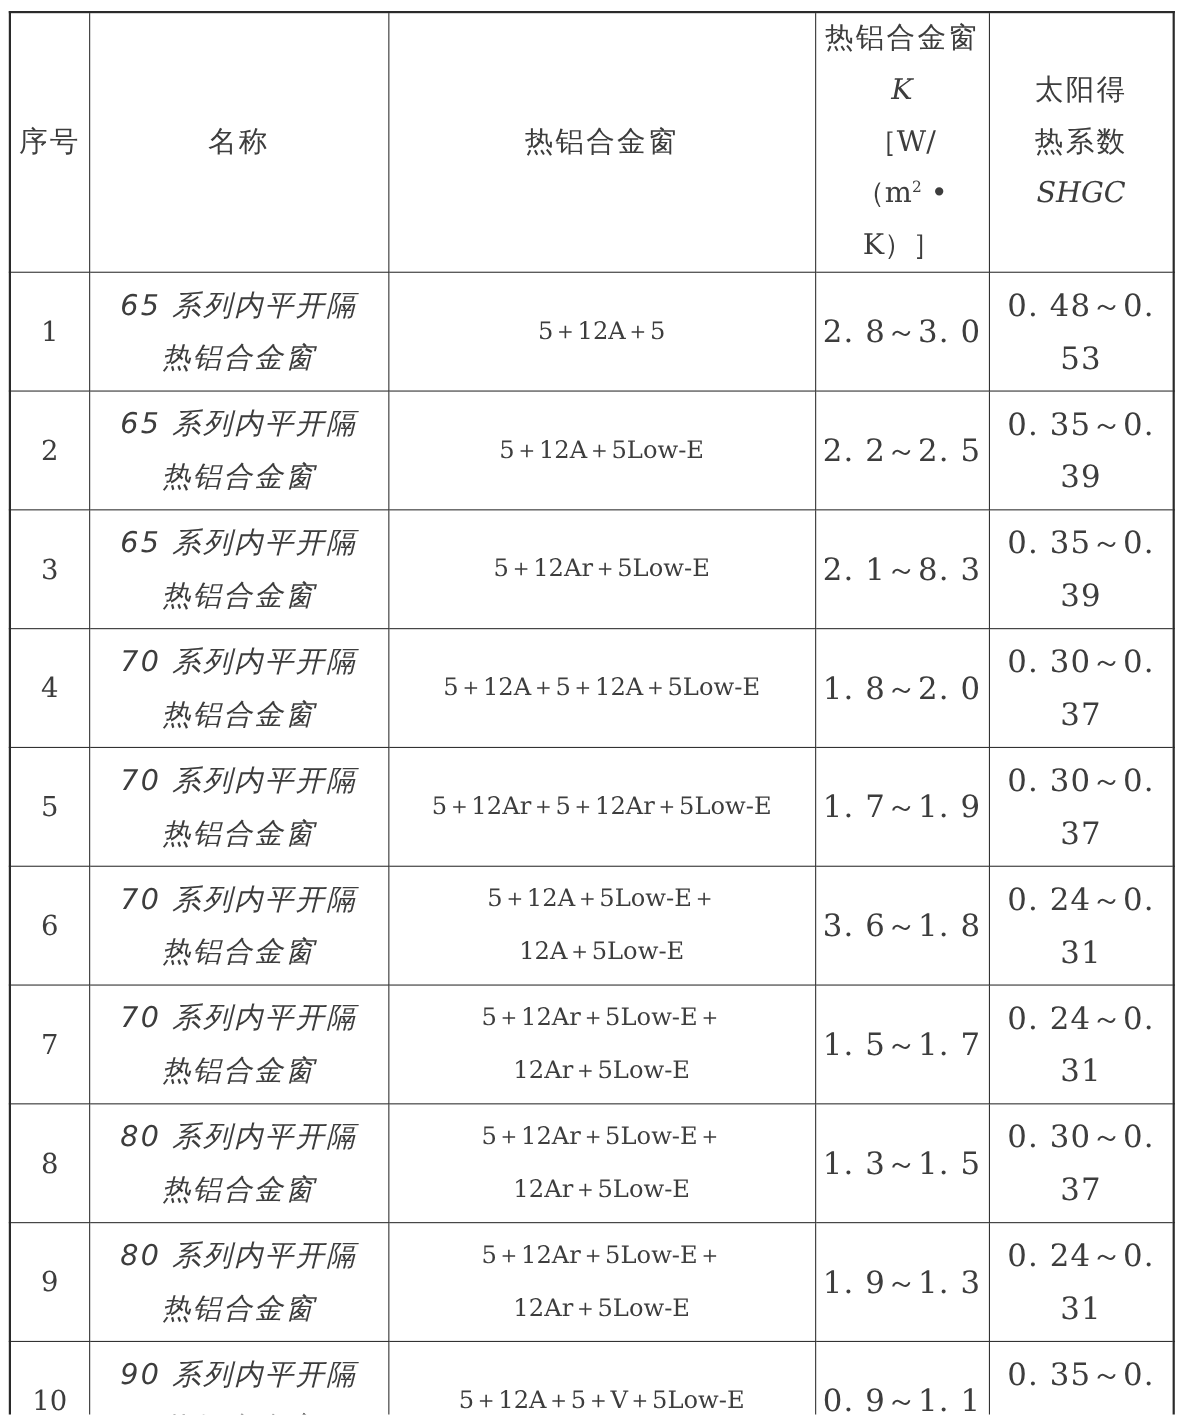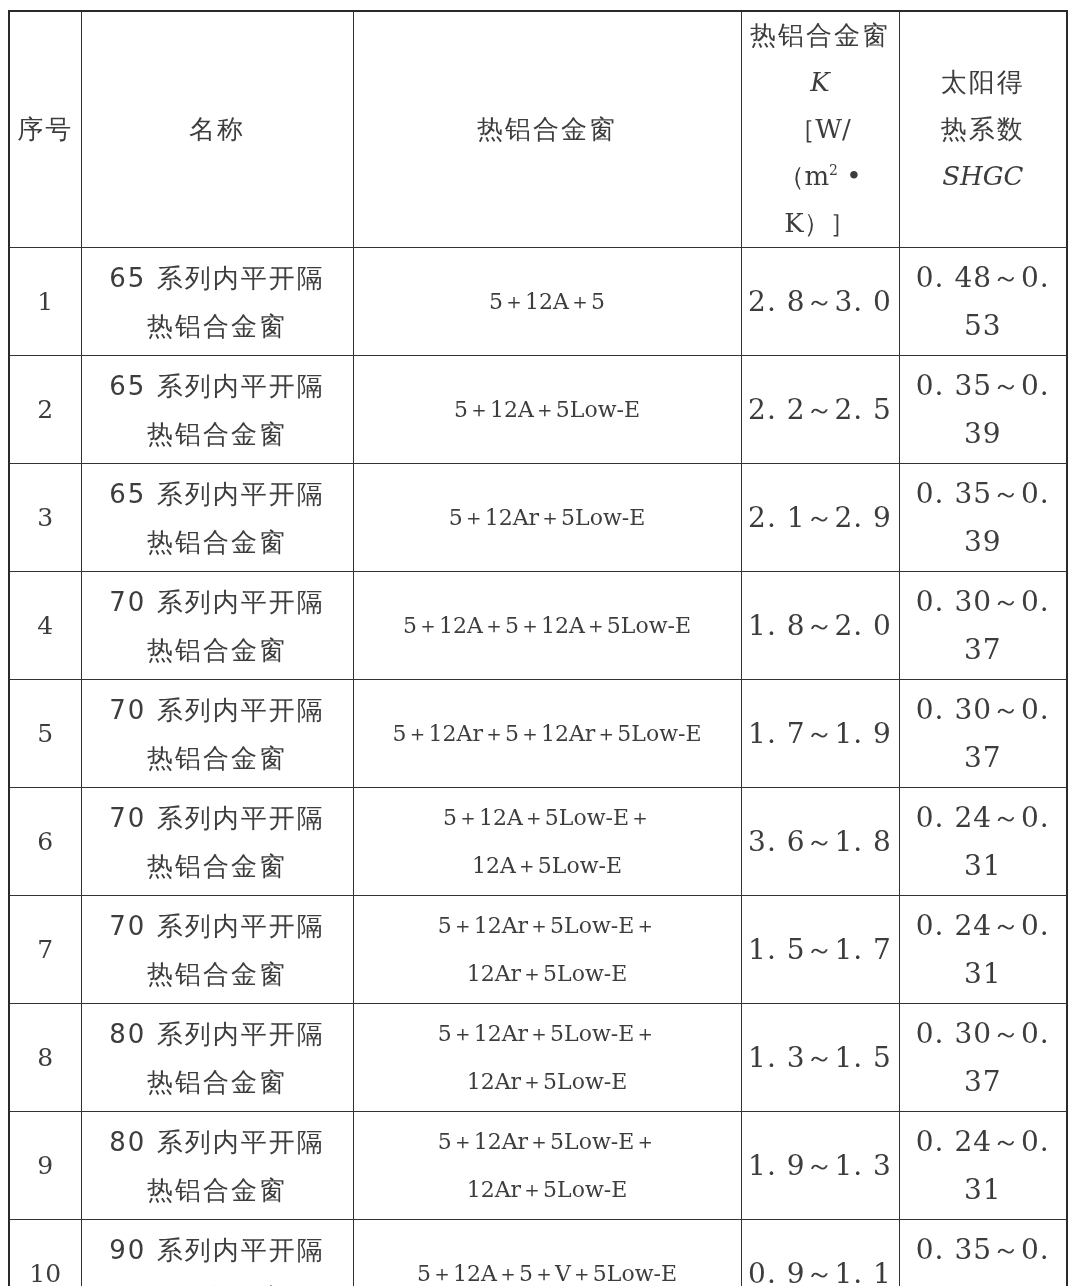--- a/index.html
+++ b/index.html
@@ -50,21 +50,21 @@
     font-size: 22px;
     line-height: 48px;
   }
   .hdr-line { display: block; }
   .ital { font-style: italic; }
   .name-cell {
     font-family: "DejaVu Sans", "Liberation Sans", sans-serif;
     font-size: 26px;
     letter-spacing: 2px;
   }
-  .name-cell .line { display: block; }
+  .name-cell .line { display: block; font-style: italic; }
   .glass-cell .line { display: block; }
   .num-cell {
     letter-spacing: 1px;
     font-size: 28px;
   }
   .no-cell { font-size: 25px; }
   sup { font-size: 14px; vertical-align: super; line-height: 0; }
   .hdr-cjk {
     font-family: "DejaVu Sans", "Liberation Sans", sans-serif;
     letter-spacing: 2px;
@@ -132,21 +132,21 @@
   <tr>
     <td class="no-cell">3</td>
     <td class="name-cell">
       <span class="line">65 系列内平开隔</span>
       <span class="line">热铝合金窗</span>
     </td>
     <td class="glass-cell">
       <span class="line">5＋12Ar＋5Low-E</span>
 
     </td>
-    <td class="num-cell">2. 1～2. 9</td>
+    <td class="num-cell">2. 1～8. 3</td>
     <td class="num-cell">0. 35～0. 39</td>
   </tr>
 
   <tr>
     <td class="no-cell">4</td>
     <td class="name-cell">
       <span class="line">70 系列内平开隔</span>
       <span class="line">热铝合金窗</span>
     </td>
     <td class="glass-cell">

